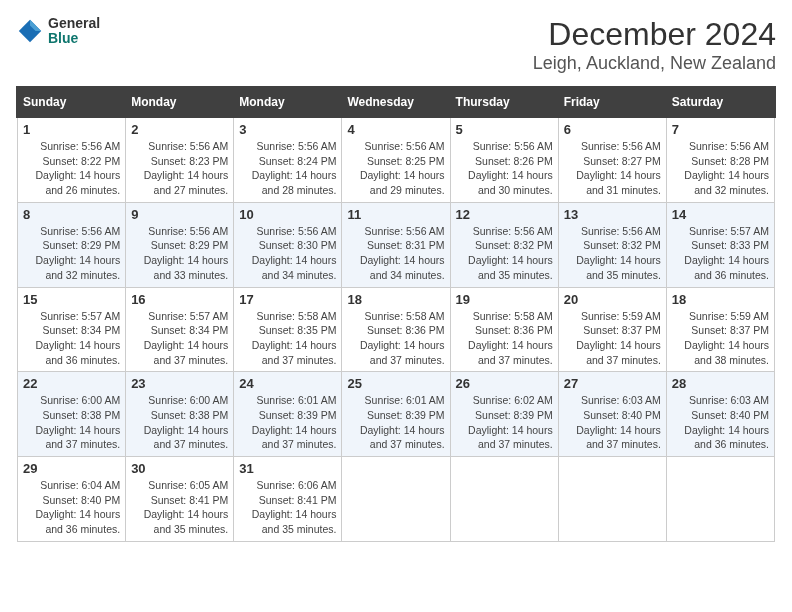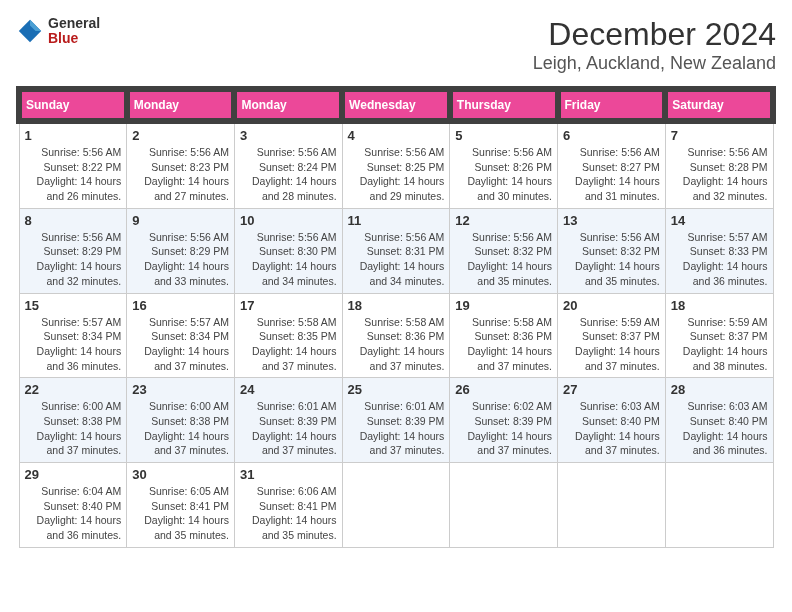--- a/index.html
+++ b/index.html
@@ -21,21 +21,21 @@
       align-items: center;
       gap: 4px;
     }
     .logo-text {
       font-size: 14px;
       font-weight: bold;
       color: #333;
       line-height: 1.1;
     }
     .logo-text span {
-      color: #b91c1c;
+      color: #0f766e;
     }
     .logo-icon {
       width: 28px;
       height: 28px;
     }
     .title-area {
       text-align: right;
       margin-left: 12px;
     }
     .month-title {
@@ -46,27 +46,27 @@
     .location {
       font-size: 18px;
       color: #555;
     }
     .calendar {
       width: 100%;
       border-collapse: collapse;
       font-size: 11px;
     }
     .calendar th {
-      background: #ec4899;
+      background: #404040;
       color: #fff;
       padding: 6px 4px;
       text-align: left;
       font-weight: bold;
       font-size: 12px;
-      border: 6px solid #404040;
+      border: 3px solid #404040;
     }
     .calendar td {
       border: 1px solid #ccc;
       padding: 4px 5px;
       vertical-align: top;
       background: #fff;
       width: calc(100% / 7);
       min-height: 80px;
       height: 80px;
     }

